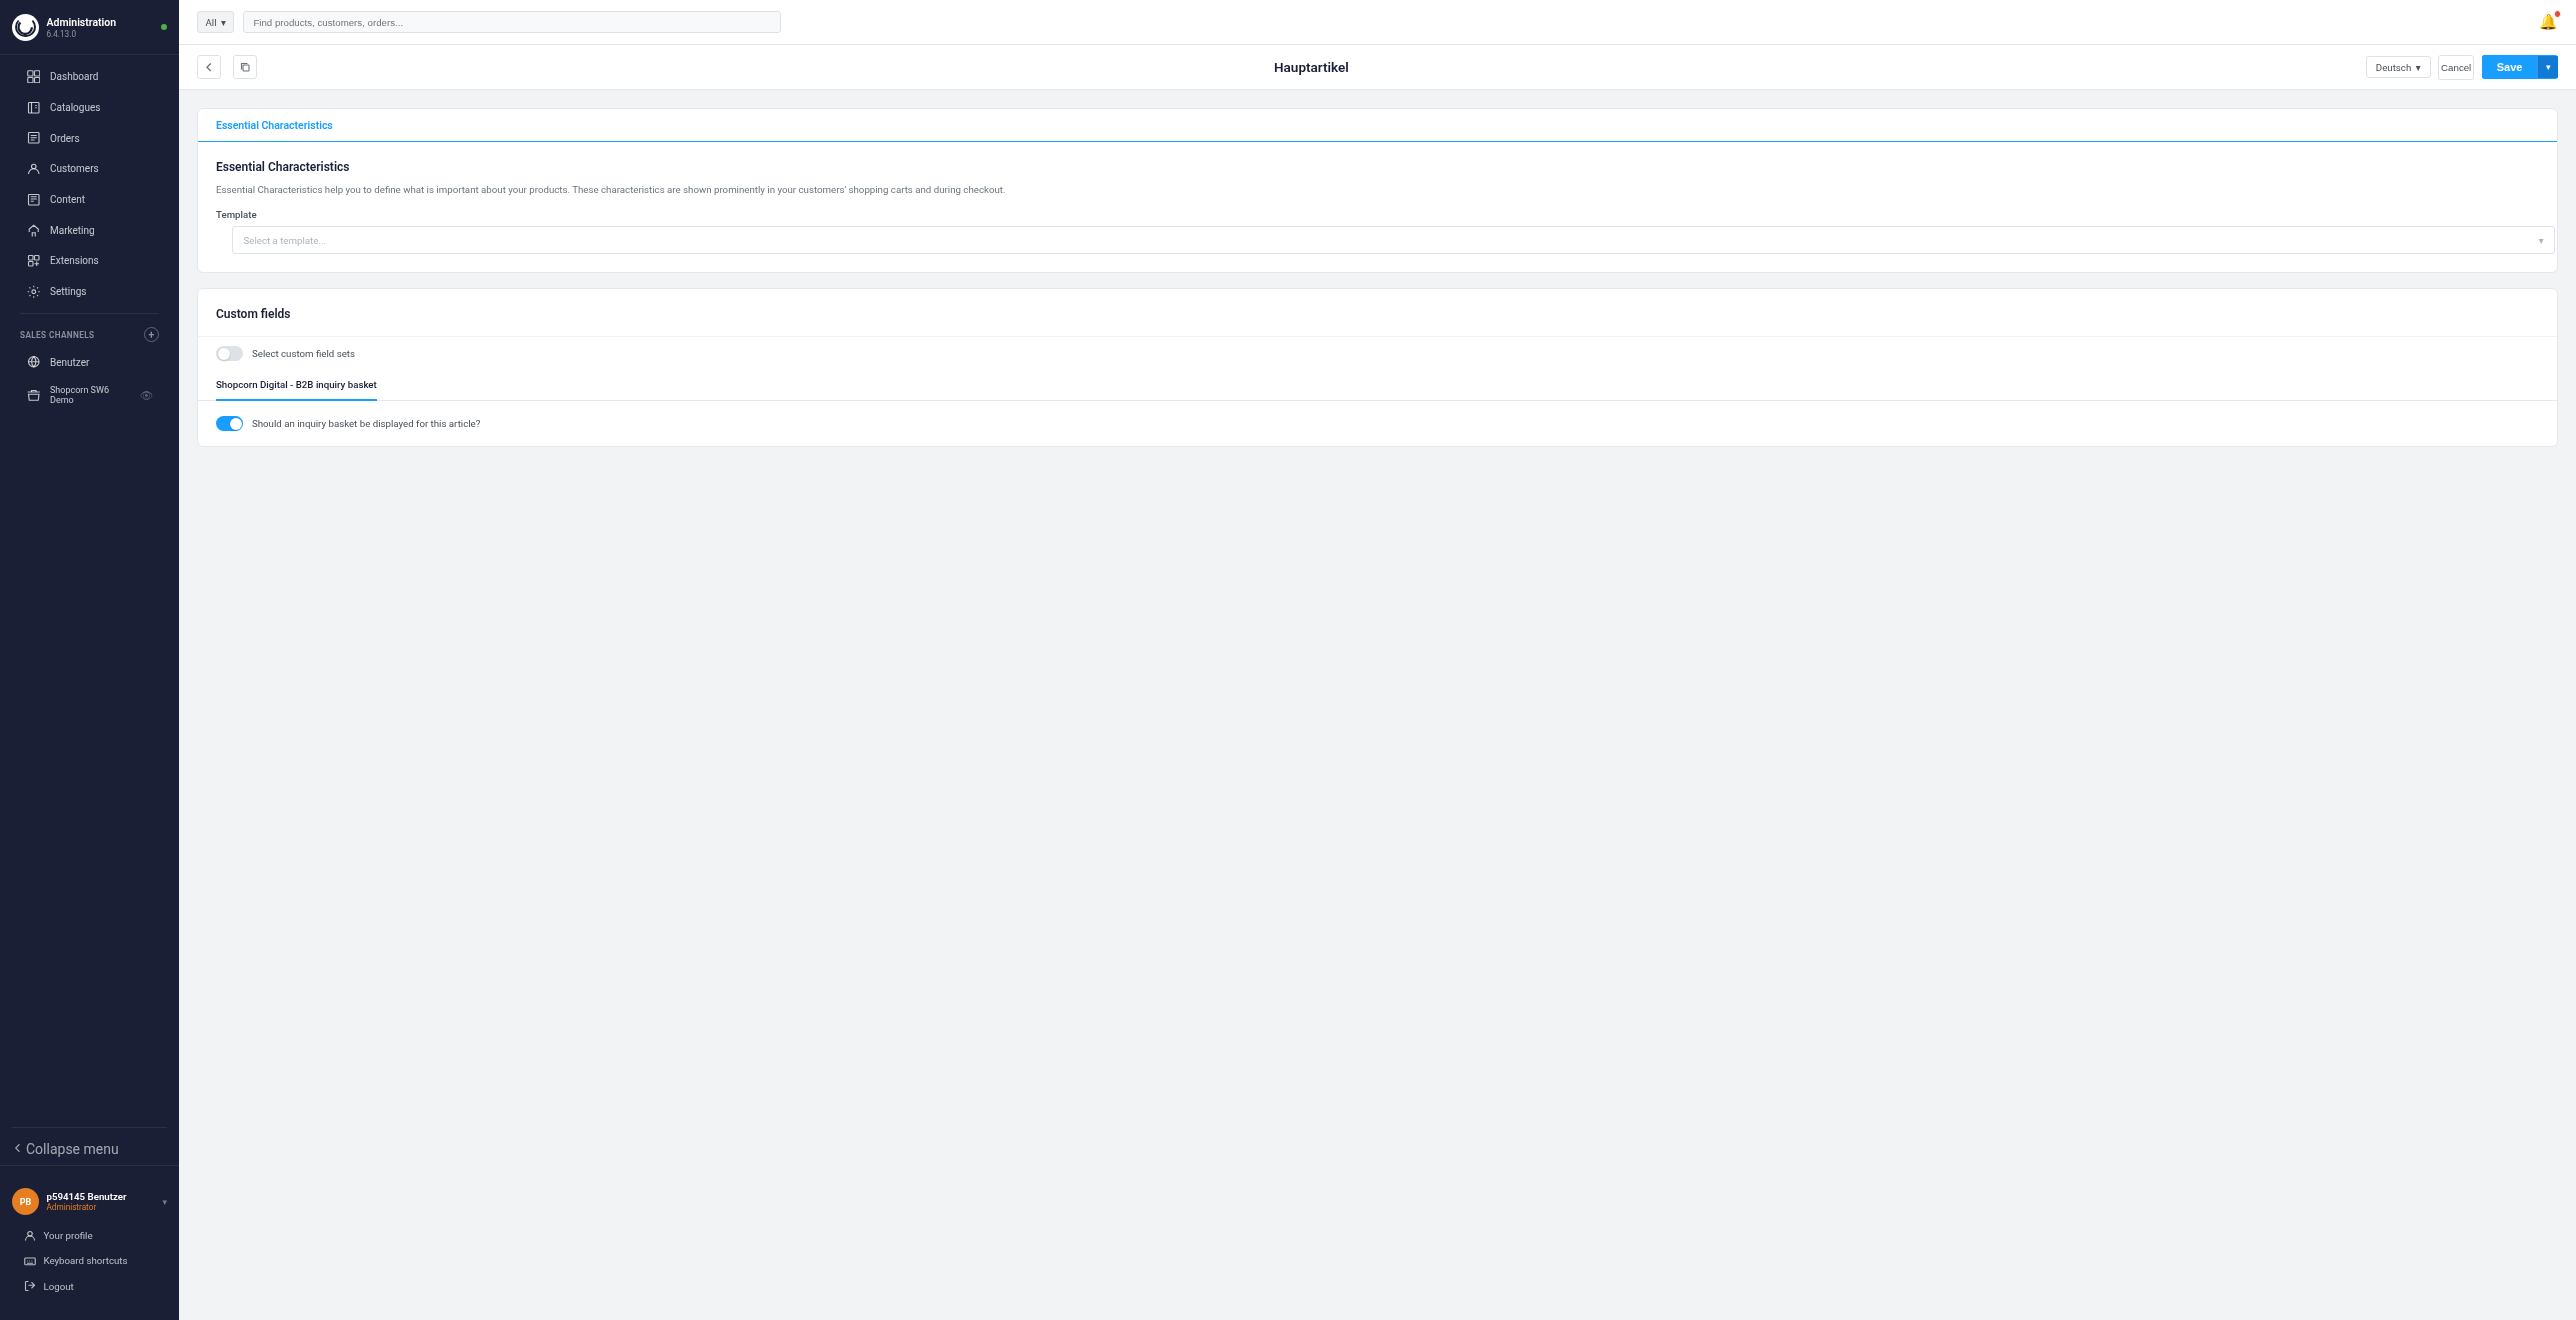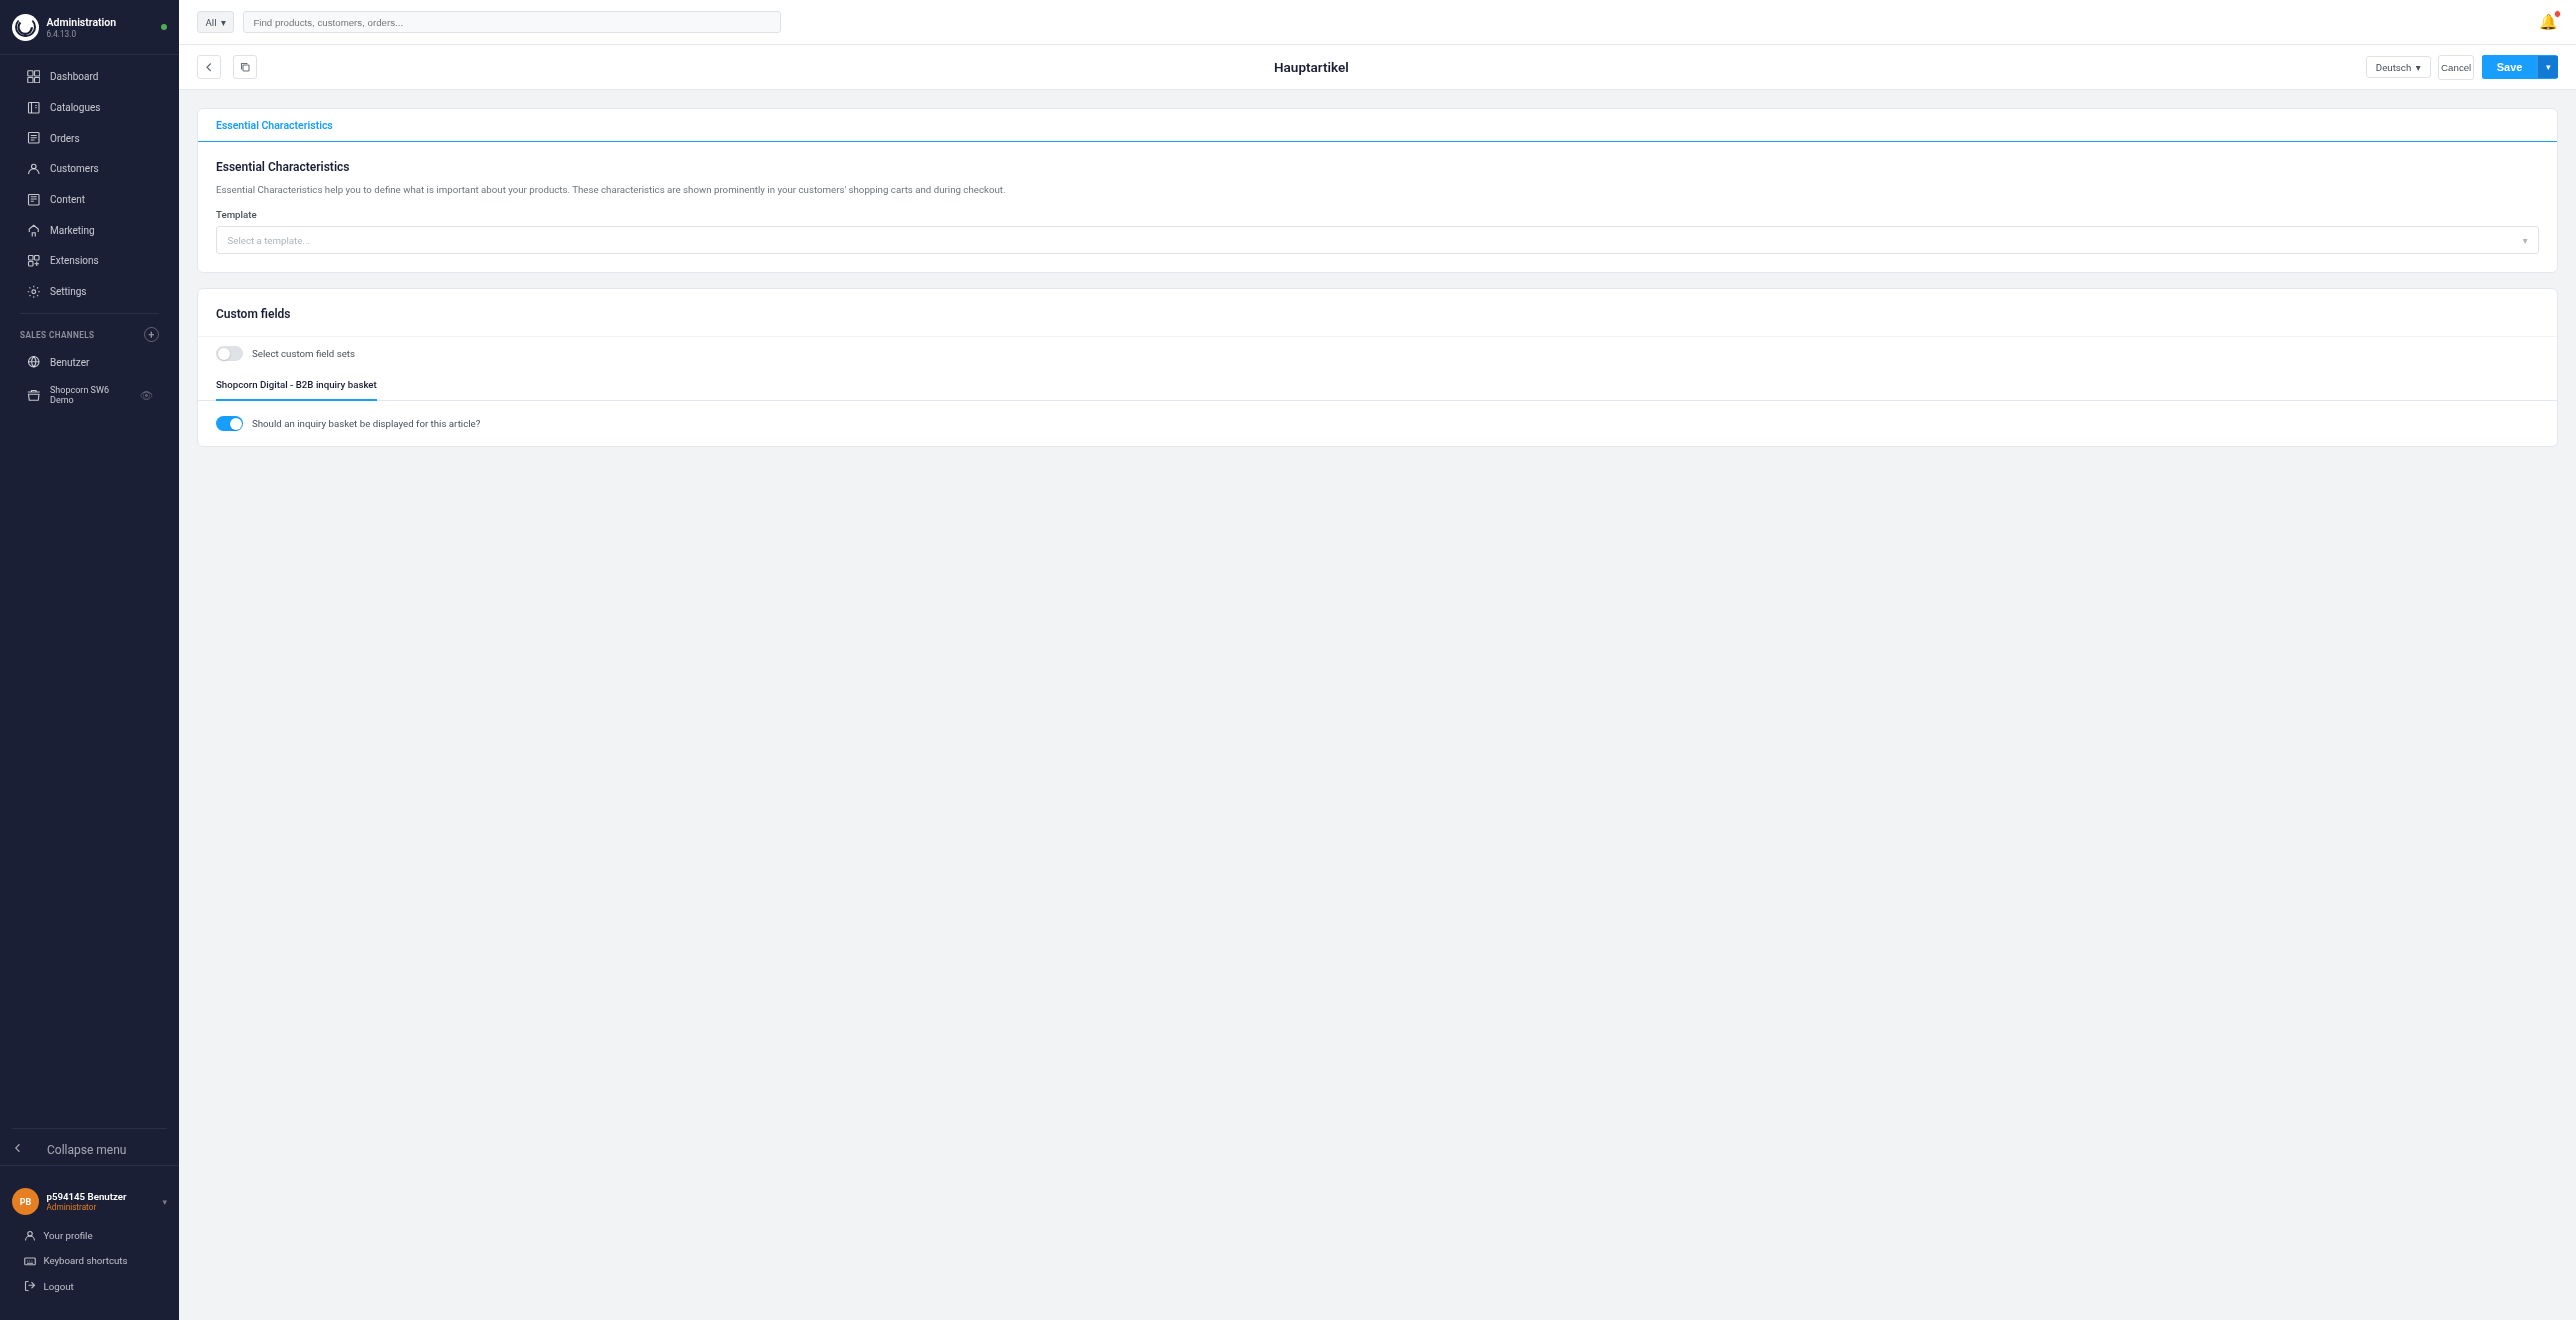--- a/index.html
+++ b/index.html
@@ -79,24 +79,24 @@
       border: 0.7px solid rgba(255,255,255,0.3);
       display: flex; align-items: center; justify-content: center;
       cursor: pointer;
       font-size: 10.5px;
       color: rgba(255,255,255,0.5);
     }
 
     .sidebar-divider { border: none; border-top: 0.7px solid rgba(255,255,255,0.08); margin: 6px 12px; }
 
     .collapse-menu {
-      display: flex; align-items: center; gap: 23px;
+      display: flex; align-items: center; gap: 2px;
       padding: 7.5px 12px;
       color: rgba(255,255,255,0.6);
-      font-size: 12px;
+      font-size: 14px;
       cursor: pointer;
     }
 
     .user-section {
       border-top: 0.7px solid rgba(255,255,255,0.08);
       padding: 18px 12px;
     }
     .user-row {
       display: flex; align-items: center; gap: 7.5px;
       cursor: pointer;
@@ -287,20 +287,21 @@
     .template-select {
       width: 100%;
       border: 0.7px solid #dee2e6;
       border-radius: 3px;
       padding: 7.5px 10.5px;
       font-size: 9.7px;
       color: #adb5bd;
       display: flex; align-items: center; justify-content: space-between;
       cursor: pointer;
       background: #fff;
+      margin-left: 16px;
     }
 
     
     .custom-fields-card .card-body { padding: 0; }
     .custom-fields-title { font-size: 12px; font-weight: 600; color: #1a1f36; padding: 18px 18px 15px; }
     .custom-fields-toggle-row {
       display: flex; align-items: center; gap: 9px;
       padding: 9px 18px;
       border-top: 0.7px solid #f1f3f5;
     }

